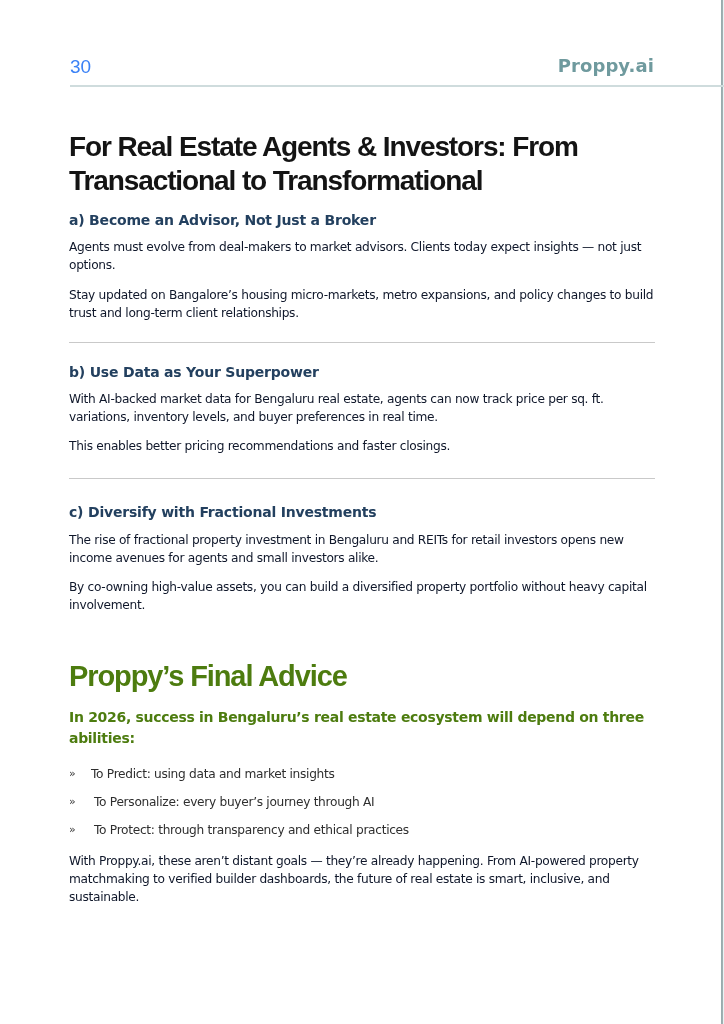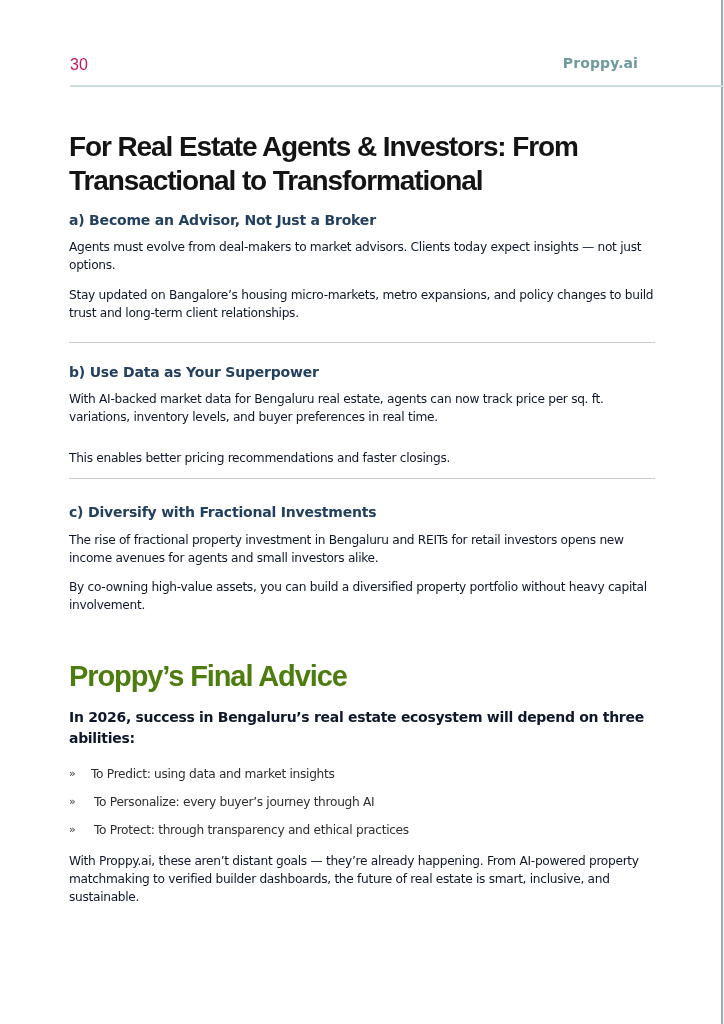--- a/index.html
+++ b/index.html
@@ -9,25 +9,25 @@
     .page-edge {
       position: absolute; top: 0; right: 0; width: 3px; height: 1024px;
       background: linear-gradient(to right, #d8eef0 0px, #5a6b6e 1px, #e8f4f5 2px);
     }
 
     .header {
       position: absolute; left: 70px; top: 53px; width: 654px; height: 34px;
     }
     .page-number {
       position: absolute; left: 0; top: 3px;
-      font-family: "Liberation Sans", sans-serif; font-size: 16px; color: #be185d;
+      font-family: "Liberation Sans", sans-serif; font-size: 19px; color: #3b82f6;
     }
     .brand {
-      position: absolute; right: 86px; top: 2px;
-      font-family: "DejaVu Sans", sans-serif; font-weight: bold; font-size: 14px; color: #6f9a9e;
+      position: absolute; right: 70px; top: 2px;
+      font-family: "DejaVu Sans", sans-serif; font-weight: bold; font-size: 18px; color: #6f9a9e;
       letter-spacing: 0.1px;
     }
     .header-rule {
       position: absolute; left: 0; top: 32px; width: 654px; height: 2px; background: #cfdcdd;
     }
 
     .main-title {
       position: absolute; left: 69px; top: 130px; width: 600px;
       font-family: "Liberation Sans", sans-serif; font-weight: bold;
       font-size: 28px; line-height: 34px; color: #141414; letter-spacing: -1.1px;
@@ -48,21 +48,21 @@
     }
 
     .advice-title {
       position: absolute; left: 69px; top: 660px;
       font-family: "Liberation Sans", sans-serif; font-weight: bold;
       font-size: 29px; color: #4d7c0f; letter-spacing: -1.1px;
     }
     .advice-lead {
       position: absolute; left: 69px; top: 707px; width: 590px;
       font-family: "DejaVu Sans", sans-serif; font-weight: bold;
-      font-size: 14px; line-height: 21px; color: #0f172a; letter-spacing: -0.3px;
+      font-size: 14px; line-height: 21px; color: #4d7c0f; letter-spacing: -0.3px;
     }
     .bullets { position: absolute; left: 69px; top: 765px; width: 590px; list-style: none; }
     .bullet {
       position: relative; height: 28px;
       font-family: "DejaVu Sans", sans-serif; font-size: 12.2px; line-height: 18px;
       color: #2e2e2e; letter-spacing: -0.3px;
     }
     .bullet-mark { position: absolute; left: 0; top: 0; font-size: 11px; color: #333; }
     .bullet-text { position: absolute; left: 22px; top: 0; }
     .bullet.indent .bullet-text { left: 25px; }
@@ -81,21 +81,21 @@
 
 <h1 class="main-title">For Real Estate Agents &amp; Investors: From Transactional to Transformational</h1>
 
 <h2 class="sub-head" style="top:212px;">a) Become an Advisor, Not Just a Broker</h2>
 <p class="para" style="top:238px;">Agents must evolve from deal-makers to market advisors. Clients today expect insights — not just options.</p>
 <p class="para" style="top:286px;">Stay updated on Bangalore’s housing micro-markets, metro expansions, and policy changes to build trust and long-term client relationships.</p>
 <div class="divider" style="top:342px;"></div>
 
 <h2 class="sub-head" style="top:364px;">b) Use Data as Your Superpower</h2>
 <p class="para" style="top:390px;">With AI-backed market data for Bengaluru real estate, agents can now track price per sq. ft. variations, inventory levels, and buyer preferences in real time.</p>
-<p class="para" style="top:437px;margin-top:12px;">This enables better pricing recommendations and faster closings.</p>
+<p class="para" style="top:437px;">This enables better pricing recommendations and faster closings.</p>
 <div class="divider" style="top:478px;"></div>
 
 <h2 class="sub-head" style="top:504px;">c) Diversify with Fractional Investments</h2>
 <p class="para" style="top:531px;">The rise of fractional property investment in Bengaluru and REITs for retail investors opens new income avenues for agents and small investors alike.</p>
 <p class="para" style="top:578px;">By co-owning high-value assets, you can build a diversified property portfolio without heavy capital involvement.</p>
 
 <h1 class="advice-title">Proppy’s Final Advice</h1>
 <p class="advice-lead">In 2026, success in Bengaluru’s real estate ecosystem will depend on three abilities:</p>
 
 <ul class="bullets">

